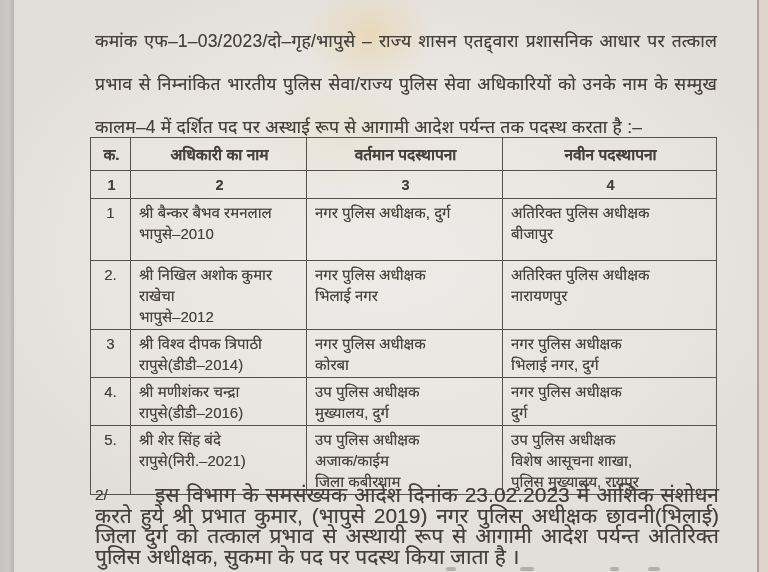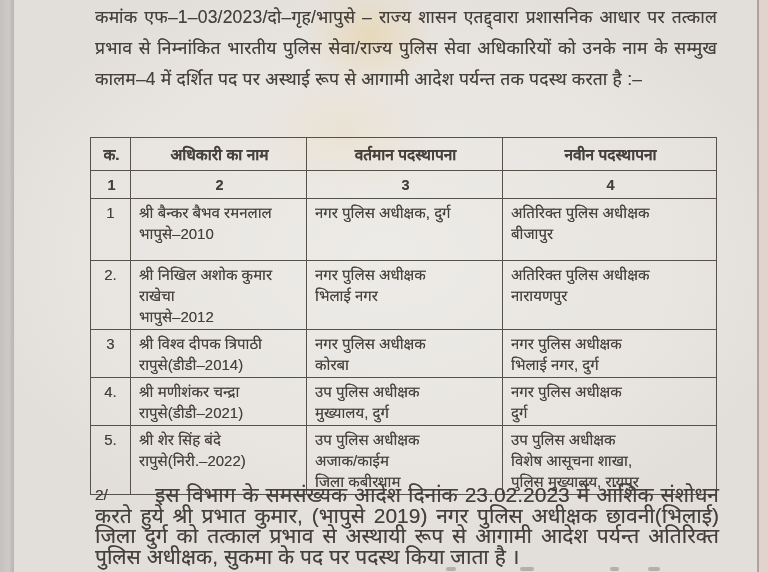--- a/index.html
+++ b/index.html
@@ -32,23 +32,23 @@
     width: 743px; height: 572px;
     background:
       radial-gradient(ellipse 95px 75px at 355px 35px, rgba(232,205,150,0.50), rgba(232,205,150,0) 70%),
       radial-gradient(ellipse 140px 90px at 330px 130px, rgba(235,215,175,0.30), rgba(235,215,175,0) 70%),
       radial-gradient(ellipse 420px 300px at 50% 45%, #edebe7 0%, #e8e5e1 70%, #e2dfdb 100%);
   }
   .doc-text { color: #45403a; text-shadow: 0 0 0.5px rgba(69,64,58,0.55); }
 
   
   .intro {
-    position: absolute; left: 81px; top: 2px;
+    position: absolute; left: 81px; top: 20px;
     width: 622px;
-    font-size: 17.5px; line-height: 31px;
+    font-size: 17.5px; line-height: 43px;
     text-align: justify;
     letter-spacing: 0.2px;
   }
 
   
   .posting-table {
     position: absolute; left: 76px; top: 137px;
     width: 626px;
     border-collapse: collapse;
     table-layout: fixed;
@@ -158,30 +158,30 @@
           <td>श्री विश्व दीपक त्रिपाठी
 रापुसे(डीडी–2014)</td>
           <td>नगर पुलिस अधीक्षक
 कोरबा</td>
           <td>नगर पुलिस अधीक्षक
 भिलाई नगर, दुर्ग</td>
         </tr>
         <tr class="row-4">
           <td class="sno">4.</td>
           <td>श्री मणीशंकर चन्द्रा
-रापुसे(डीडी–2021)</td>
+रापुसे(डीडी–2016)</td>
           <td>उप पुलिस अधीक्षक
 मुख्यालय, दुर्ग</td>
           <td>नगर पुलिस अधीक्षक
 दुर्ग</td>
         </tr>
         <tr class="row-5">
           <td class="sno">5.</td>
           <td>श्री शेर सिंह बंदे
-रापुसे(निरी.–2022)</td>
+रापुसे(निरी.–2021)</td>
           <td>उप पुलिस अधीक्षक
 अजाक/काईम
 जिला कबीरधाम</td>
           <td>उप पुलिस अधीक्षक
 विशेष आसूचना शाखा,
 पुलिस मुख्यालय, रायपुर</td>
         </tr>
       </tbody>
     </table>
 

